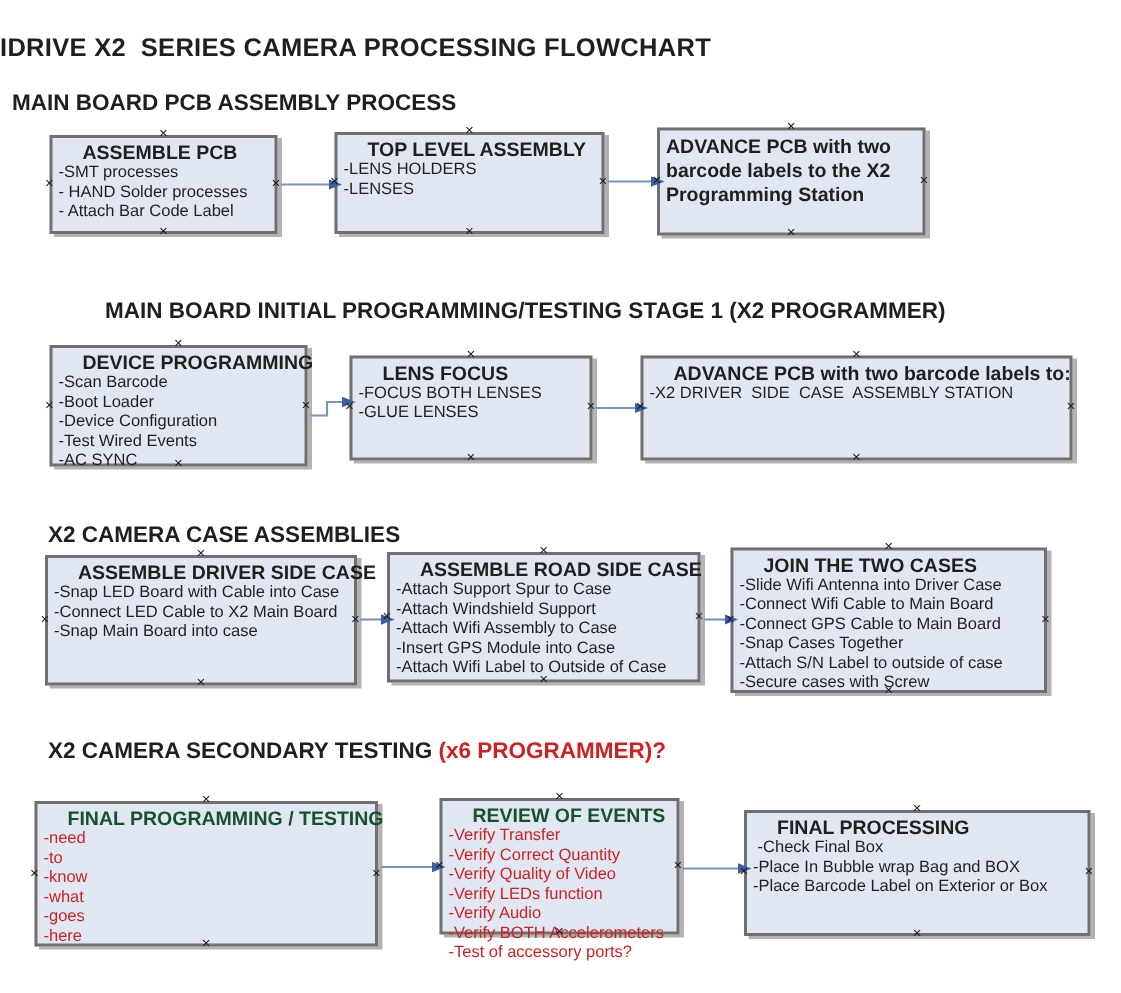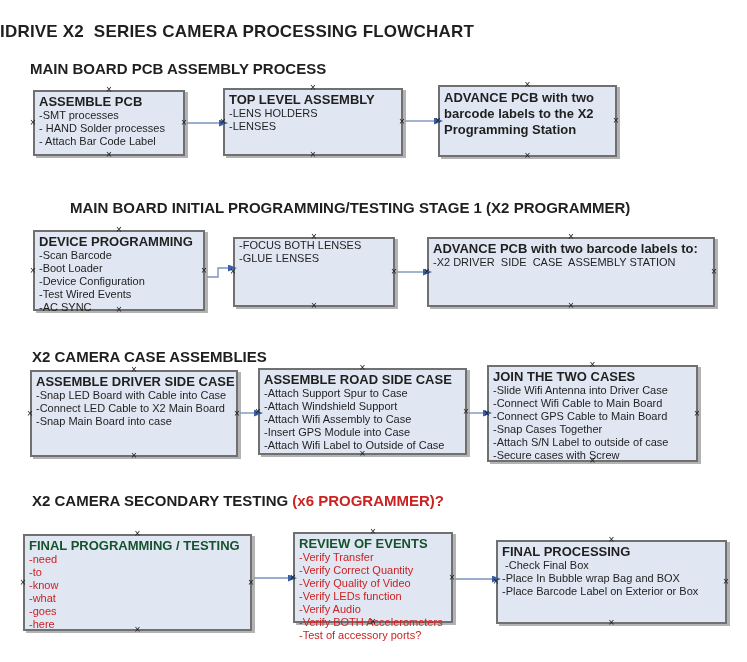--- a/index.html
+++ b/index.html
@@ -7,31 +7,31 @@
     position:relative; width:747px; height:662px; background:#ffffff;
     font-family:"Liberation Sans", sans-serif; color:#1f1f1f; overflow:hidden;
   }
   #main-title {
     position:absolute; top:22px; left:0; width:100%; text-align:left;
     font-size:17px; font-weight:bold; letter-spacing:0.2px; white-space:pre;
   }
   .section-heading {
     position:absolute; font-size:15px; font-weight:bold; white-space:pre;
   }
-  #h1 { left:30px; top:60px; }
+  #h1 { left:8px; top:60px; }
   #h2 { left:22px; top:199px;margin-left:48px; }
   #h3 { left:32px; top:348px; }
   #h4 { left:32px; top:492px; }
   .red-part { color:#cc2222; }
   .box {
     position:absolute; background:#e0e6f2; border:2px solid #707070;
     box-shadow:3px 2px 0 #b3b3b3; box-sizing:border-box; overflow:visible;
   }
   .box-title {
-    font-size:13px; font-weight:bold; line-height:15px; padding:2px 0 0 4px;
+    font-size:13px; font-weight:bold; line-height:15px; padding:2px 0 0 20px;
     white-space:pre;
   }
   .bline {
     font-size:11px; line-height:13px; padding-left:4px; white-space:pre;
   }
   .red { color:#cc2222; }
   .red .box-title { color:#14532d; }
   #b1  { left:33px;  top:90px;  width:152px; height:66px; }
   #b2  { left:223px; top:88px;  width:180px; height:68px; }
   #b3  { left:438px; top:85px;  width:179px; height:72px; }
@@ -107,20 +107,21 @@
         <div class="bline">-Device Configuration</div>
         <div class="bline">-Test Wired Events</div>
         <div class="bline">-AC SYNC</div>
       </div>
   <span class="handle h-t">×</span>
       <span class="handle h-b">×</span>
       <span class="handle h-l">×</span>
       <span class="handle h-r">×</span>
     </div>
   <div id="b5" class="box">
+    <div class="box-title">LENS FOCUS</div>
     <div class="box-lines">
         <div class="bline">-FOCUS BOTH LENSES</div>
         <div class="bline">-GLUE LENSES</div>
       </div>
   <span class="handle h-t">×</span>
       <span class="handle h-b">×</span>
       <span class="handle h-l">×</span>
       <span class="handle h-r">×</span>
     </div>
   <div id="b6" class="box">

